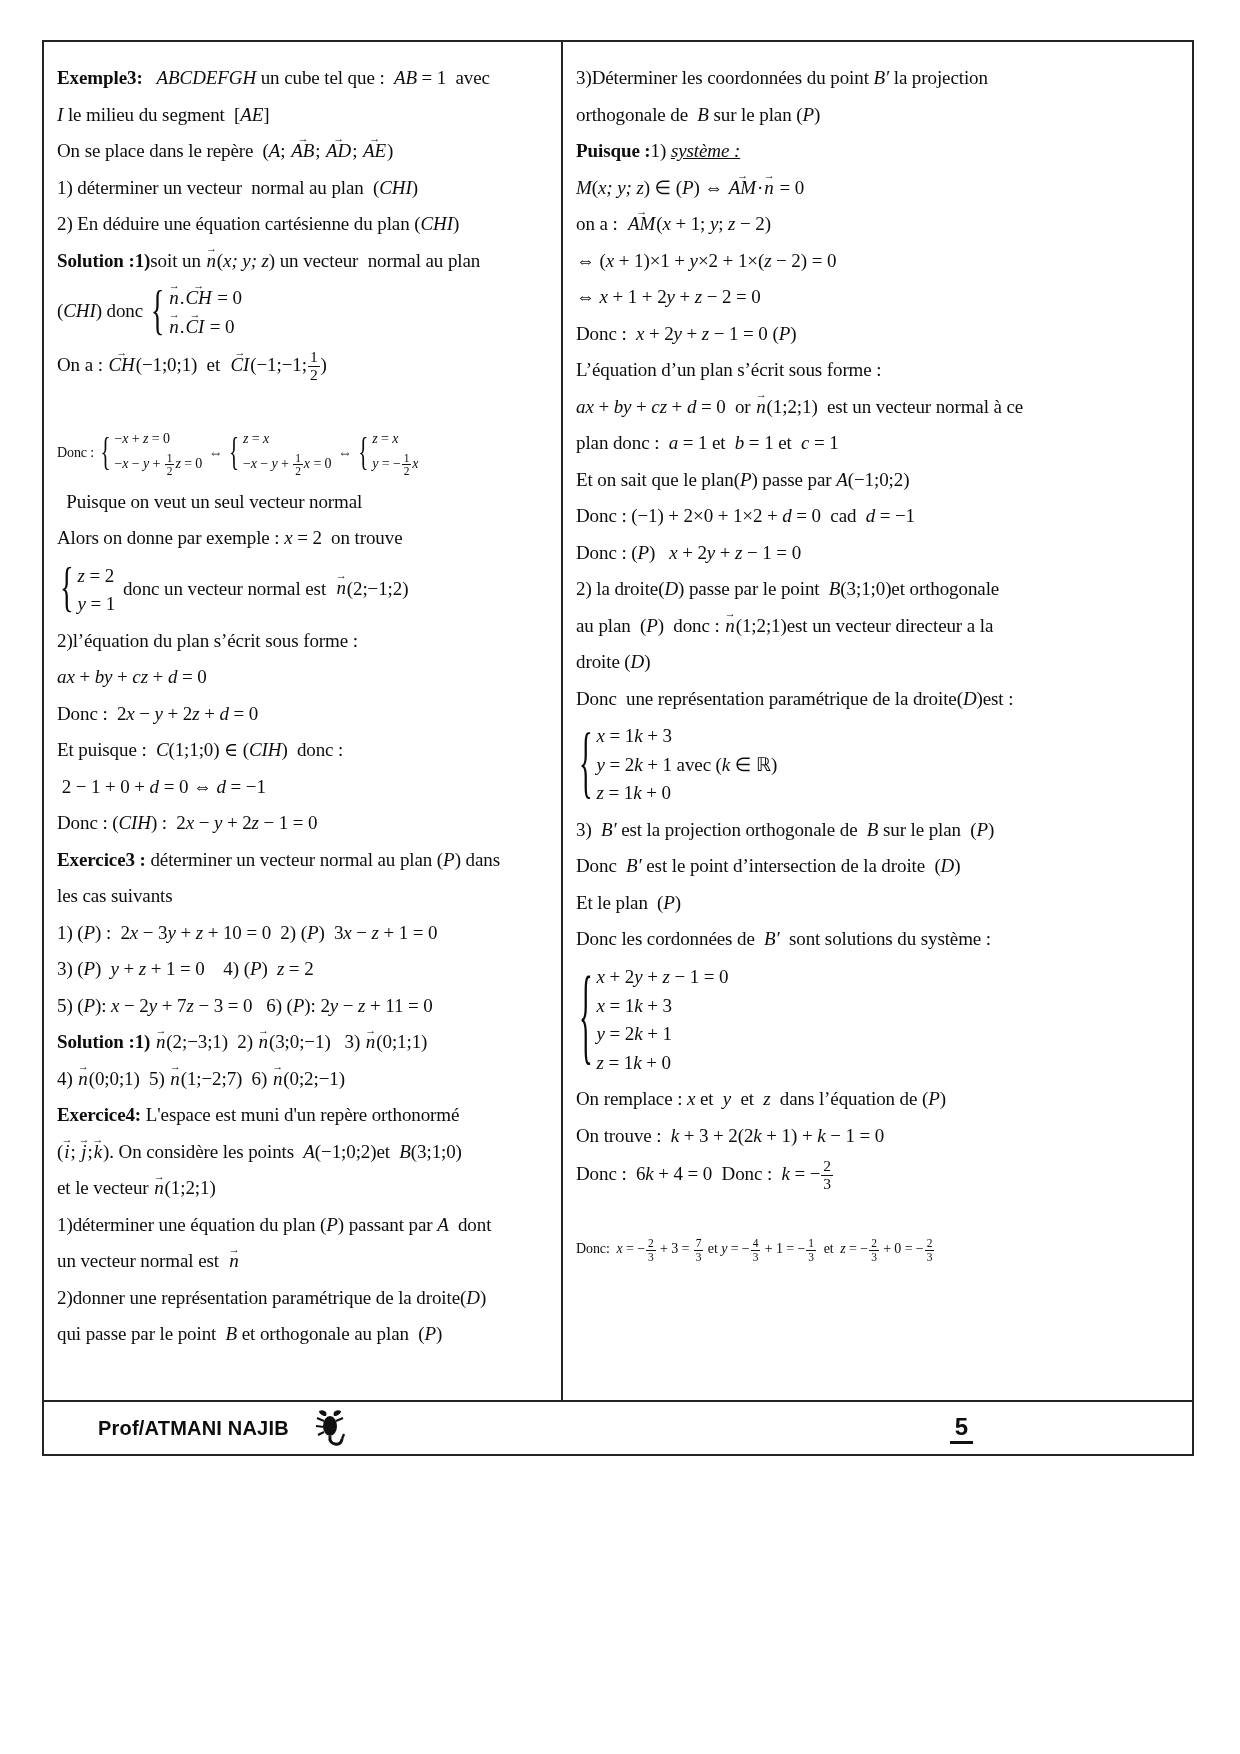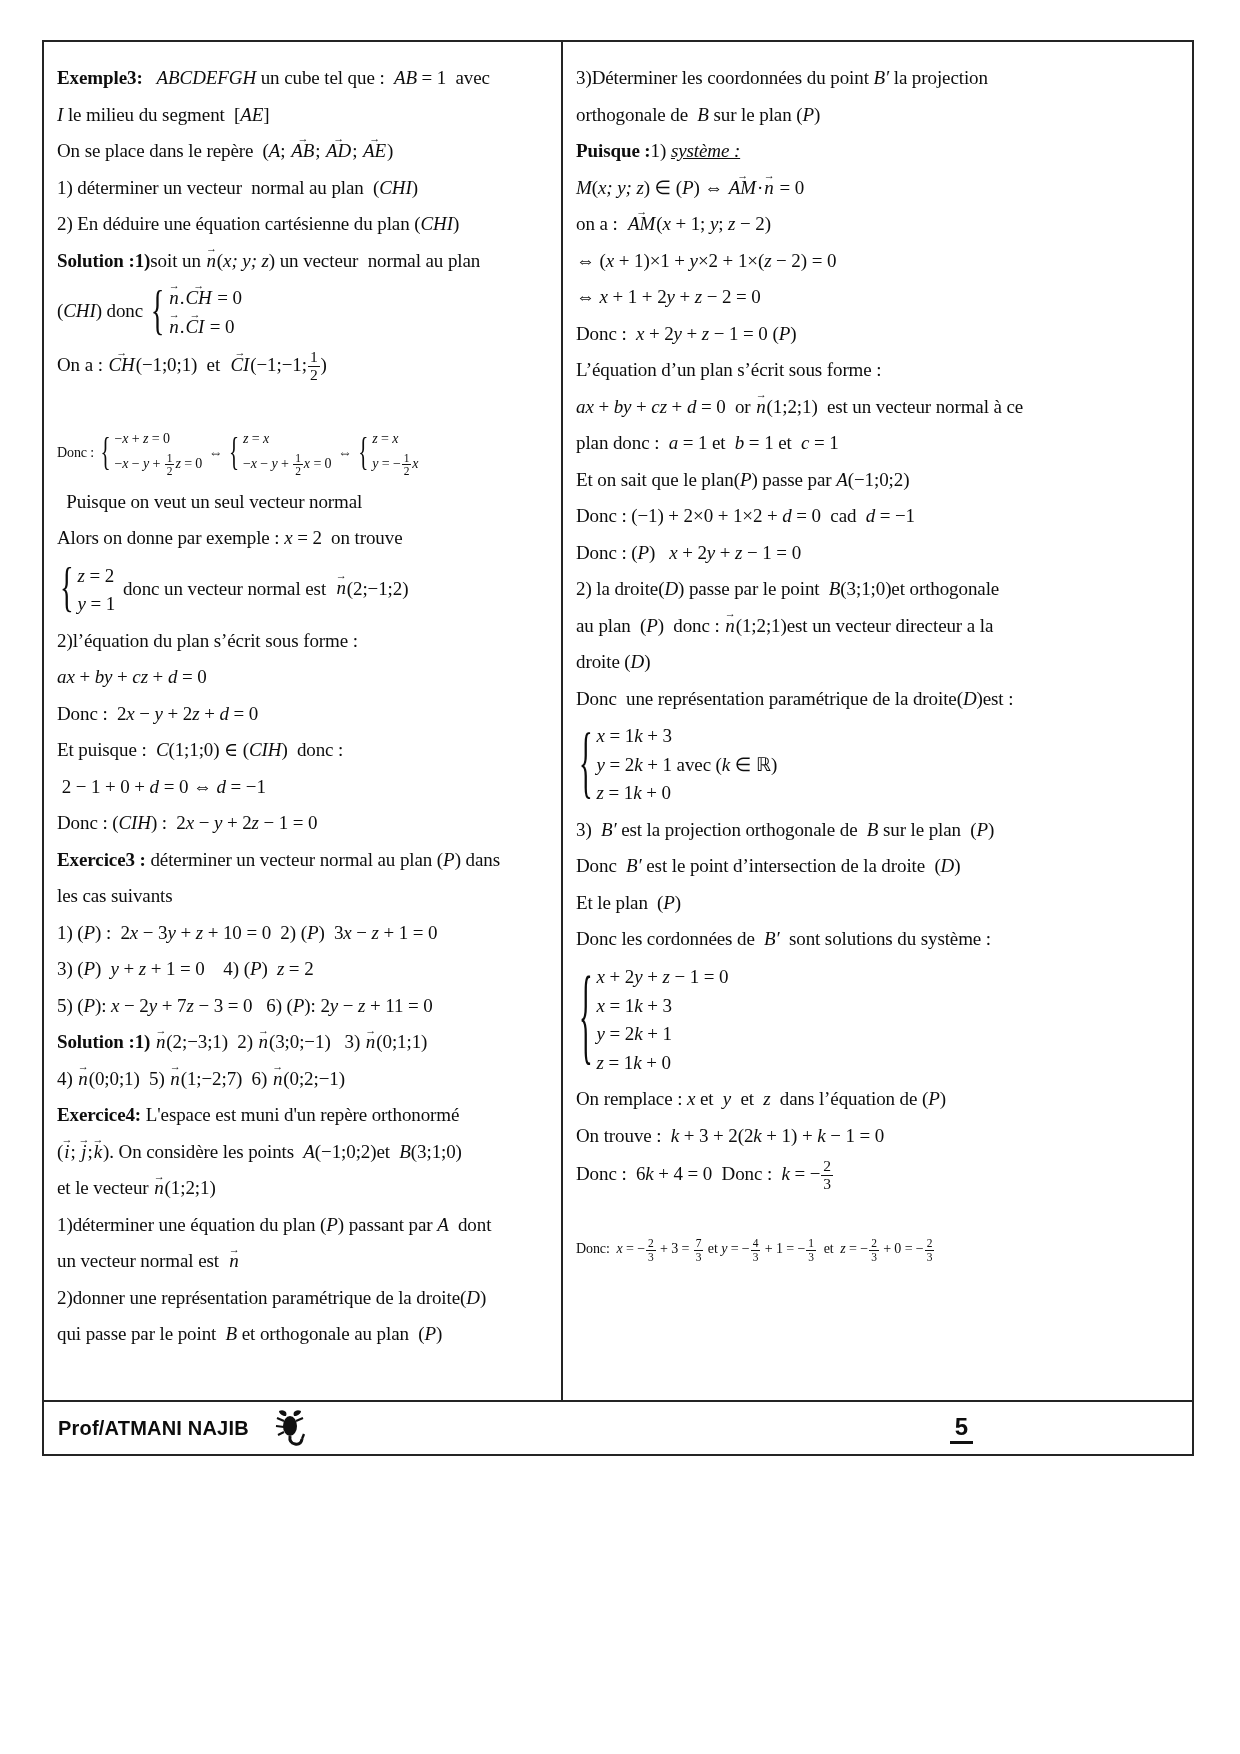--- a/index.html
+++ b/index.html
@@ -47,21 +47,21 @@
   .srow{line-height:1.35;}
 
   .ul{text-decoration:underline;}
   b{font-weight:bold;}
   i{font-style:italic;}
 
   .footer{
     height:54px;border-top:2px solid #242424;display:flex;align-items:center;
     padding:0 14px;font-family:"Liberation Sans","DejaVu Sans",sans-serif;
   }
-  .author{font-weight:bold;font-size:20px;letter-spacing:0.2px;}
+  .author{font-weight:bold;font-size:20px;letter-spacing:0.2px;margin-left:40px;}
   .logo{margin-left:26px;flex:0 0 auto;}
   .spacer{flex:1;}
   .pagenum{
     font-weight:bold;font-size:24px;border-bottom:3px solid #111;
     padding:0 5px;margin-right:205px;
     font-family:"Liberation Sans","DejaVu Sans",sans-serif;
   }
 </style>
 </head>
 <body>

